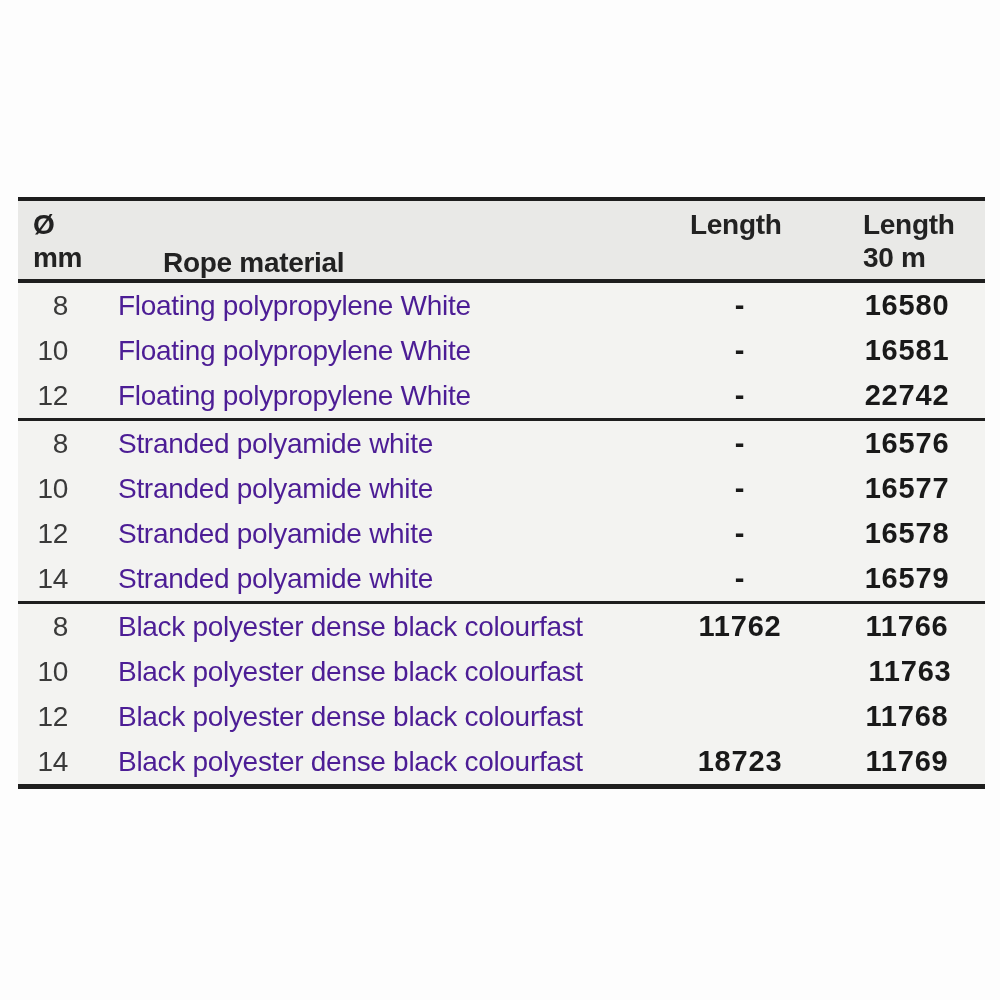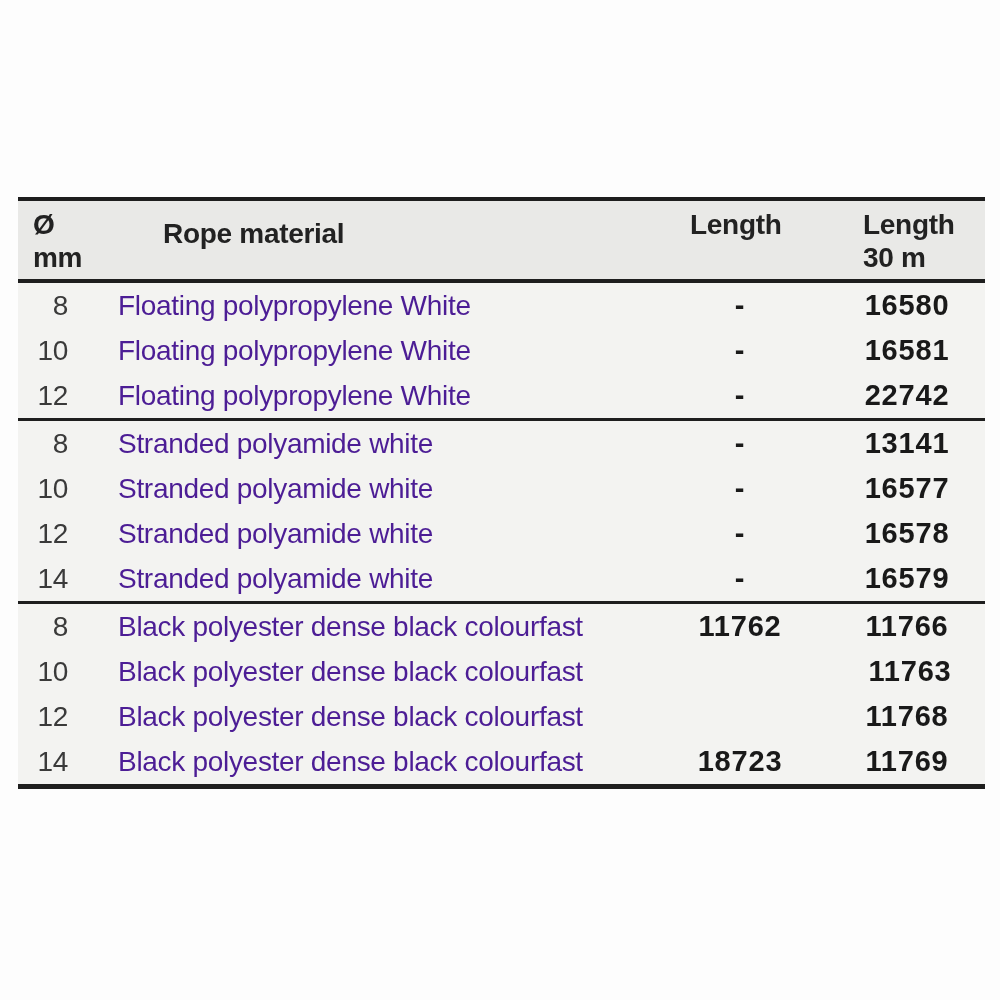--- a/index.html
+++ b/index.html
@@ -45,21 +45,21 @@
     color: #222222;
     letter-spacing: -0.3px;
     padding-top: 7px;
   }
   .th .line { display: block; }
   .th.c1 { width: 95px; padding-left: 15px; }
   .thead .c2 {
     flex: 1;
     padding-left: 5px;
     display: flex;
-    align-items: flex-start;
+    align-items: flex-end;
     padding-top: 16px;
   }
   .th.c3 { padding-left: 25px; }
   .th.c4 { padding-left: 48px; }
   
   .thead .c2 { margin-left: -45px; padding-left: 95px; }
 
   .trow {
     display: flex;
     height: 45px;
@@ -125,21 +125,21 @@
         <div class="col c3 td code">-</div>
         <div class="col c4 td code">22742</div>
       </div>
     </div>
 
     <div class="tgroup">
       <div class="trow">
         <div class="col c1 td">8</div>
         <div class="col c2 td">Stranded polyamide white</div>
         <div class="col c3 td code">-</div>
-        <div class="col c4 td code">13141</div>
+        <div class="col c4 td code">16576</div>
       </div>
       <div class="trow">
         <div class="col c1 td">10</div>
         <div class="col c2 td">Stranded polyamide white</div>
         <div class="col c3 td code">-</div>
         <div class="col c4 td code">16577</div>
       </div>
       <div class="trow">
         <div class="col c1 td">12</div>
         <div class="col c2 td">Stranded polyamide white</div>

